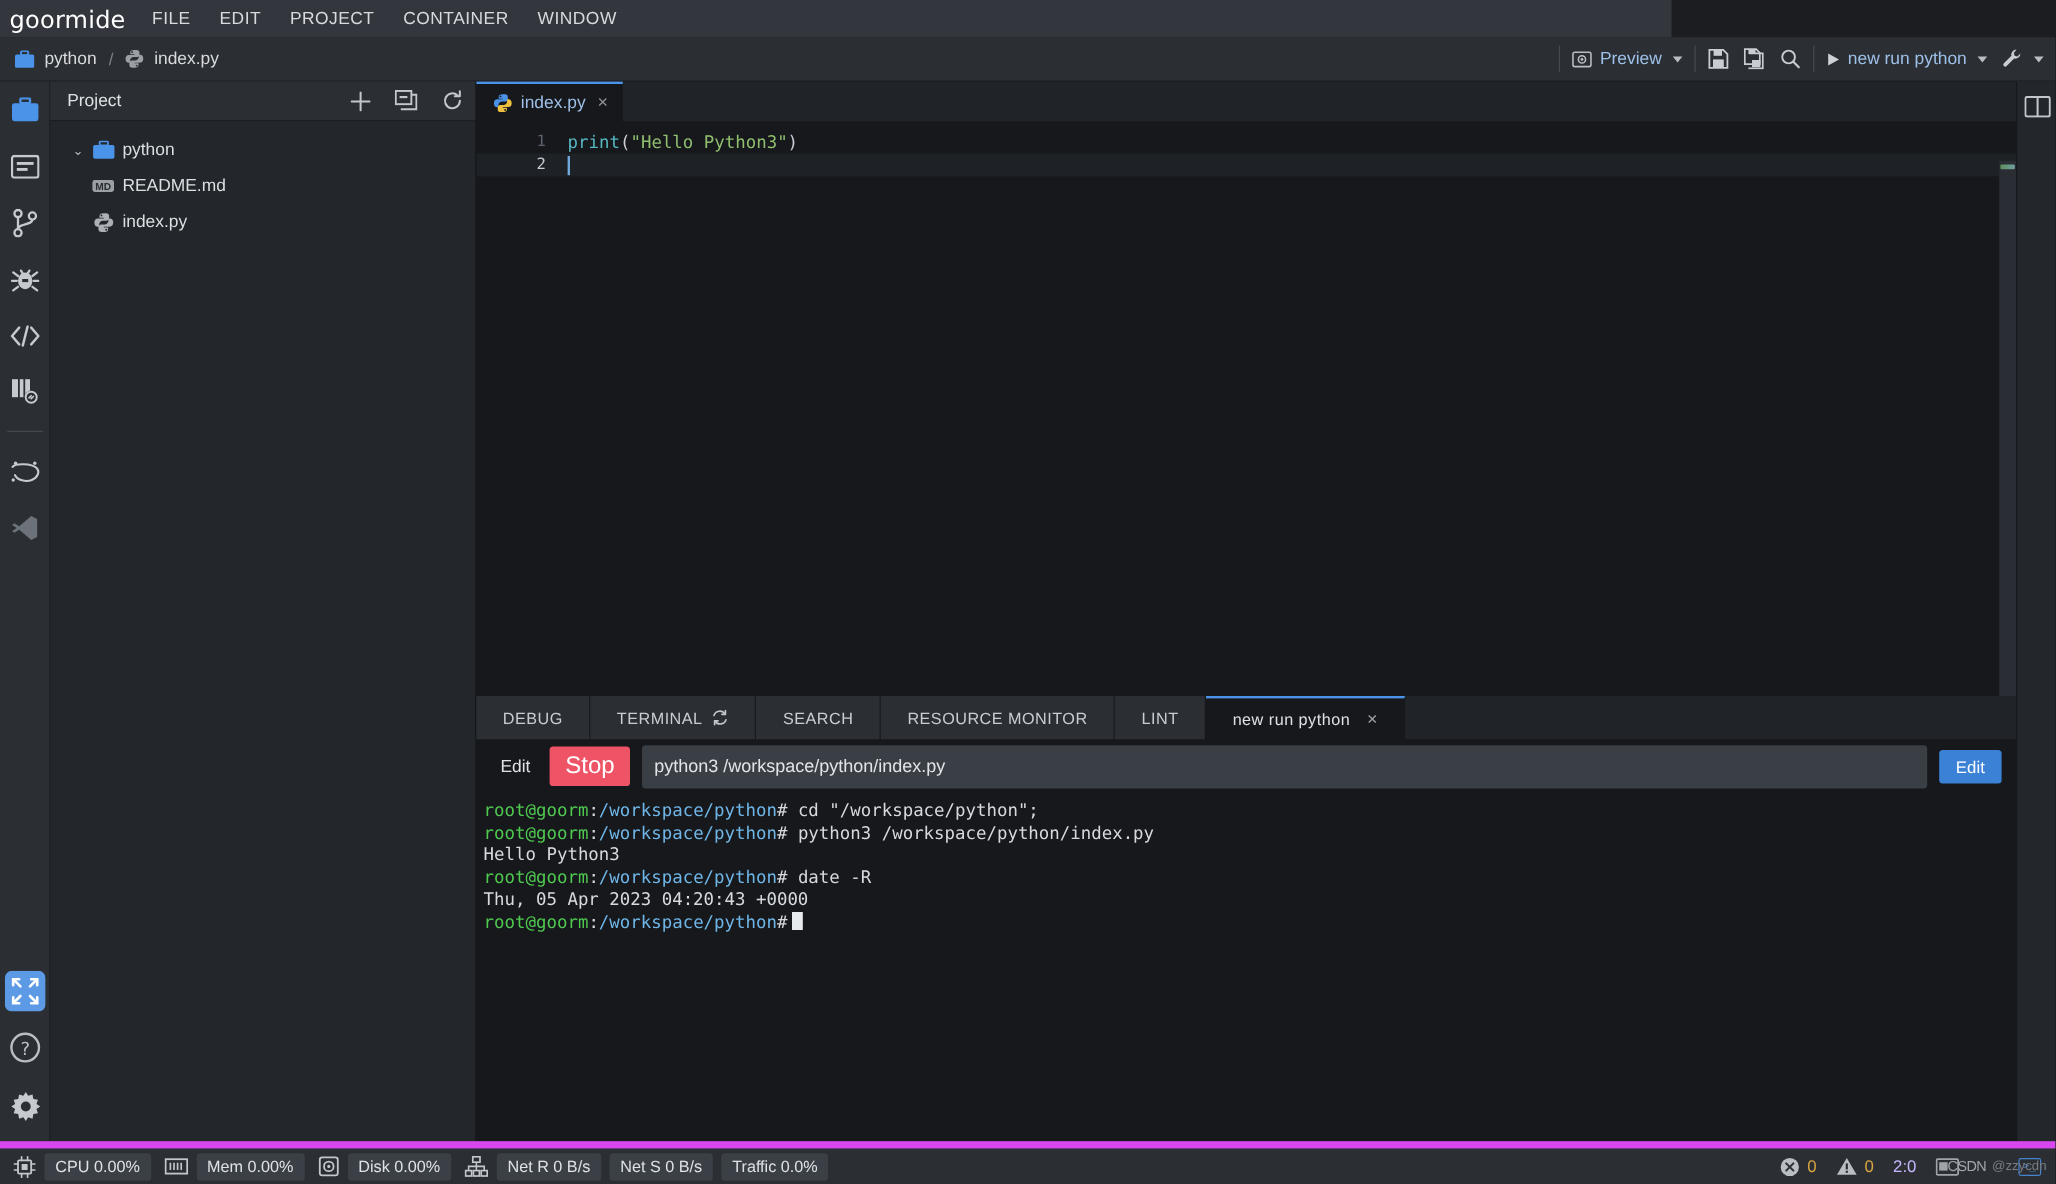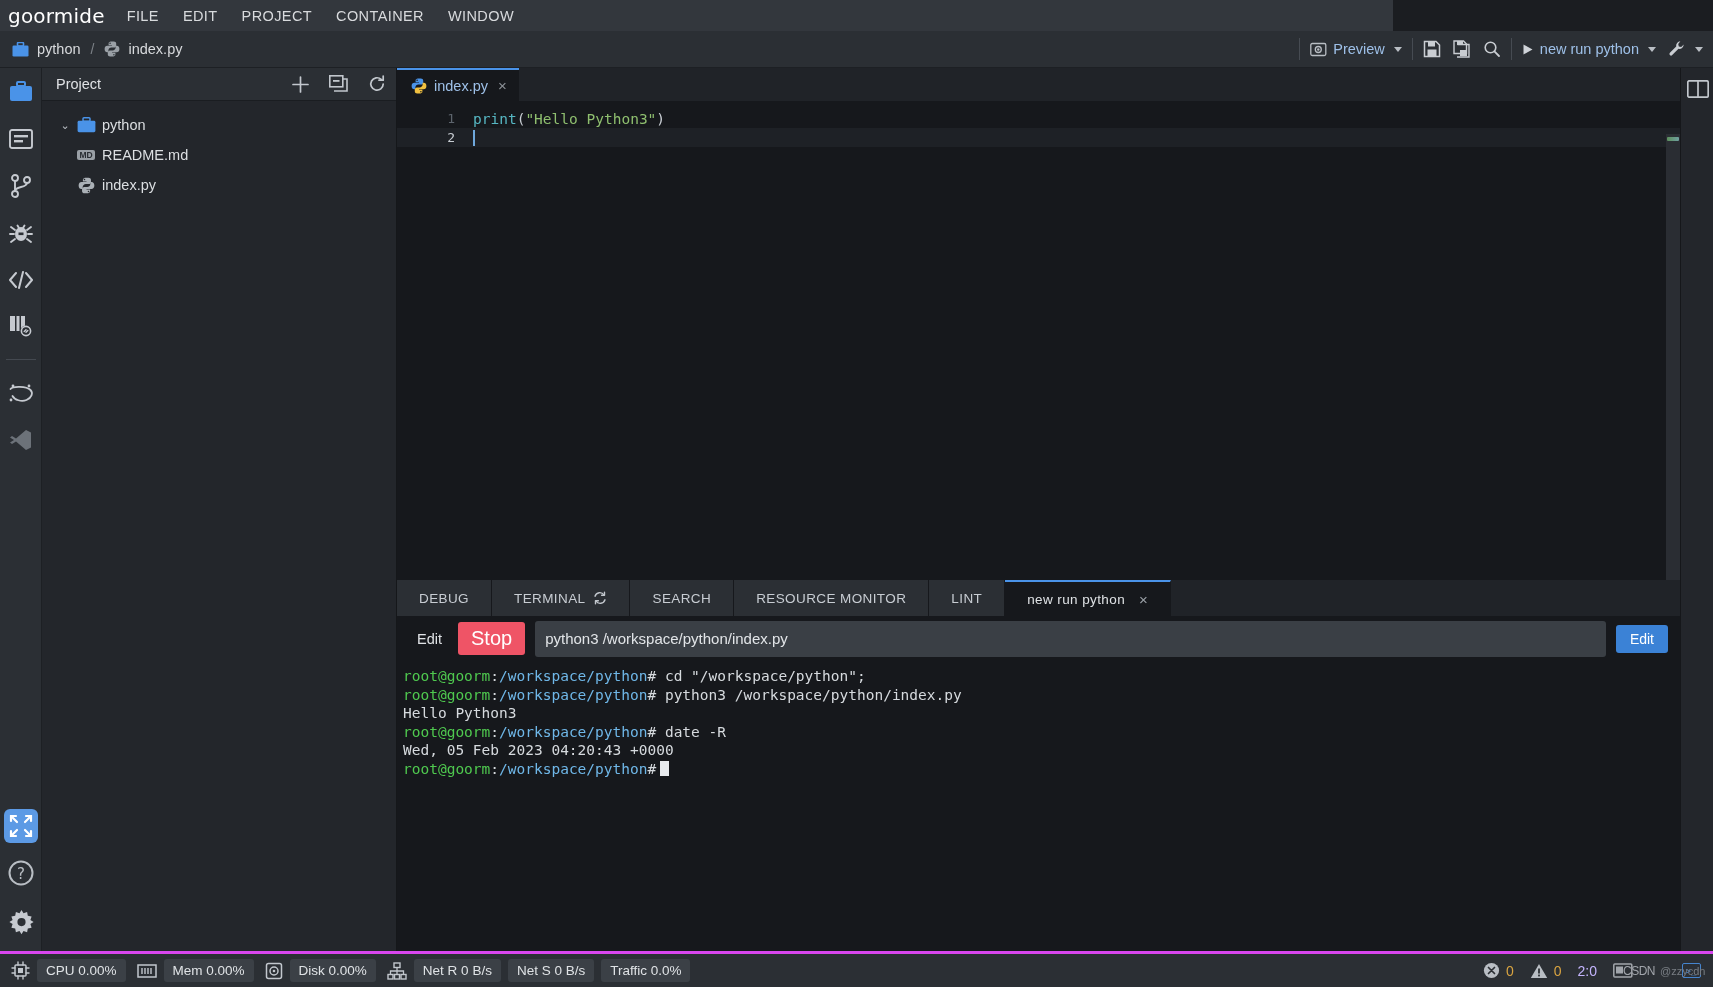--- a/index.html
+++ b/index.html
@@ -158,21 +158,21 @@
   .right-rail {
     position: absolute; right: 0; top: 68px; width: 33px; height: 883px;
     background: #23262b; border-left: 1px solid #15171a;
   }
   .rr-icon { width: 33px; height: 42px; display: flex; align-items: center; justify-content: center; }
 
   
   .status {
     position: absolute; left: 0; bottom: 0; width: 1713px; height: 36px;
     background: #2b2f34; display: flex; align-items: center; gap: 0;
-    border-top: 3px solid #d946ef;
+    border-top: 6px solid #d946ef;
   }
   .st-group { display: flex; align-items: center; gap: 7px; margin-left: 11px; }
   .st-pill {
     background: #3b4046; border-radius: 3px; padding: 4px 9px;
     font-size: 13.5px; color: #dfe2e5; white-space: nowrap;
   }
   .st-right { margin-left: auto; display: flex; align-items: center; gap: 16px; margin-right: 8px; }
   .st-count { display: flex; align-items: center; gap: 6px; font-size: 14px; color: #d9a441; }
   .st-pos { font-size: 14px; color: #c4b5fd; }
   .watermark {
@@ -492,21 +492,21 @@
       <div class="stop-btn">Stop</div>
       <input class="cmd-input" value="python3 /workspace/python/index.py" style="">
       <div class="edit-btn">Edit</div>
     </div>
 
     <div class="term">
       <div><span class="t-user">root@goorm</span><span class="t-plain">:</span><span class="t-path">/workspace/python</span><span class="t-plain"># cd "/workspace/python";</span></div>
       <div><span class="t-user">root@goorm</span><span class="t-plain">:</span><span class="t-path">/workspace/python</span><span class="t-plain"># python3 /workspace/python/index.py</span></div>
       <div><span class="t-plain">Hello Python3</span></div>
       <div><span class="t-user">root@goorm</span><span class="t-plain">:</span><span class="t-path">/workspace/python</span><span class="t-plain"># date -R</span></div>
-      <div><span class="t-plain">Wed, 05 Feb 2023 04:20:43 +0000</span></div>
+      <div><span class="t-plain">Thu, 05 Apr 2023 04:20:43 +0000</span></div>
       <div><span class="t-user">root@goorm</span><span class="t-plain">:</span><span class="t-path">/workspace/python</span><span class="t-plain">#</span><span class="t-cursor"></span></div>
     </div>
   </div>
 
   <div class="right-rail">
     <div class="rr-icon">
       <svg width="22" height="18" viewBox="0 0 22 18">
         <rect x="0.8" y="0.8" width="20.4" height="16.4" rx="1.5" fill="none" stroke="#c2c7cd" stroke-width="1.7"></rect>
         <line x1="11" y1="1" x2="11" y2="17" stroke="#c2c7cd" stroke-width="1.7"></line>
       </svg>

